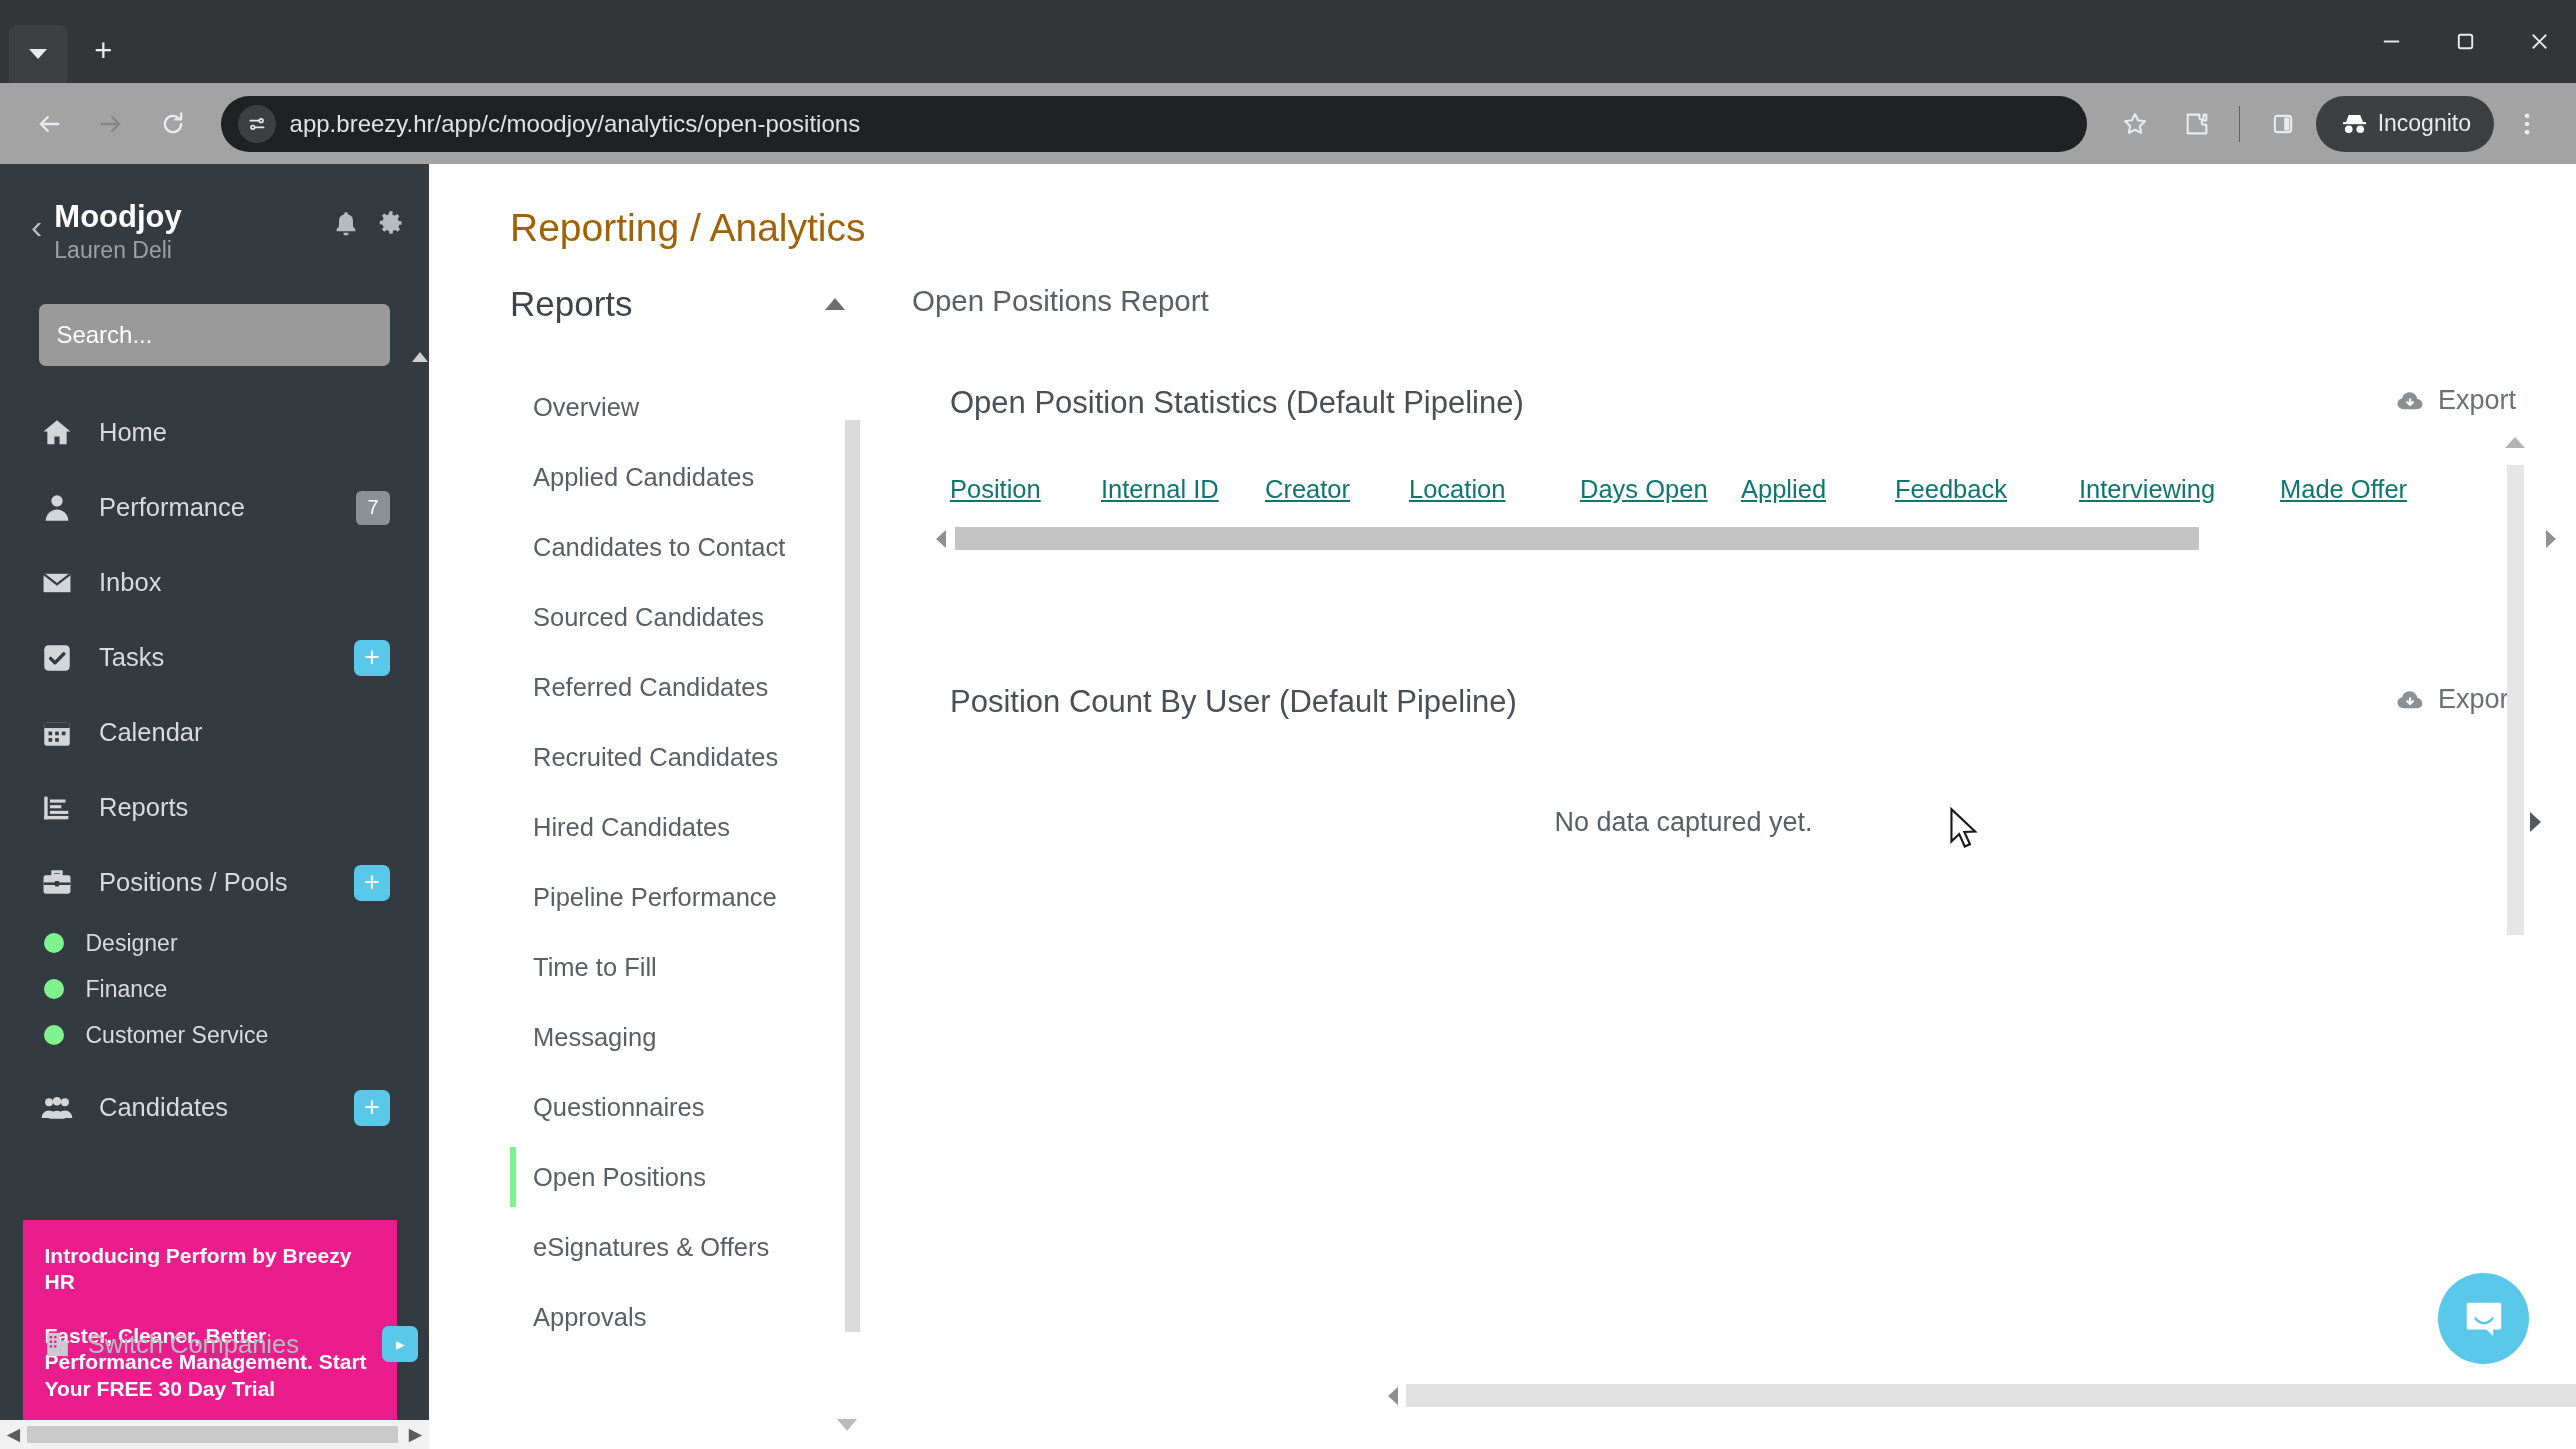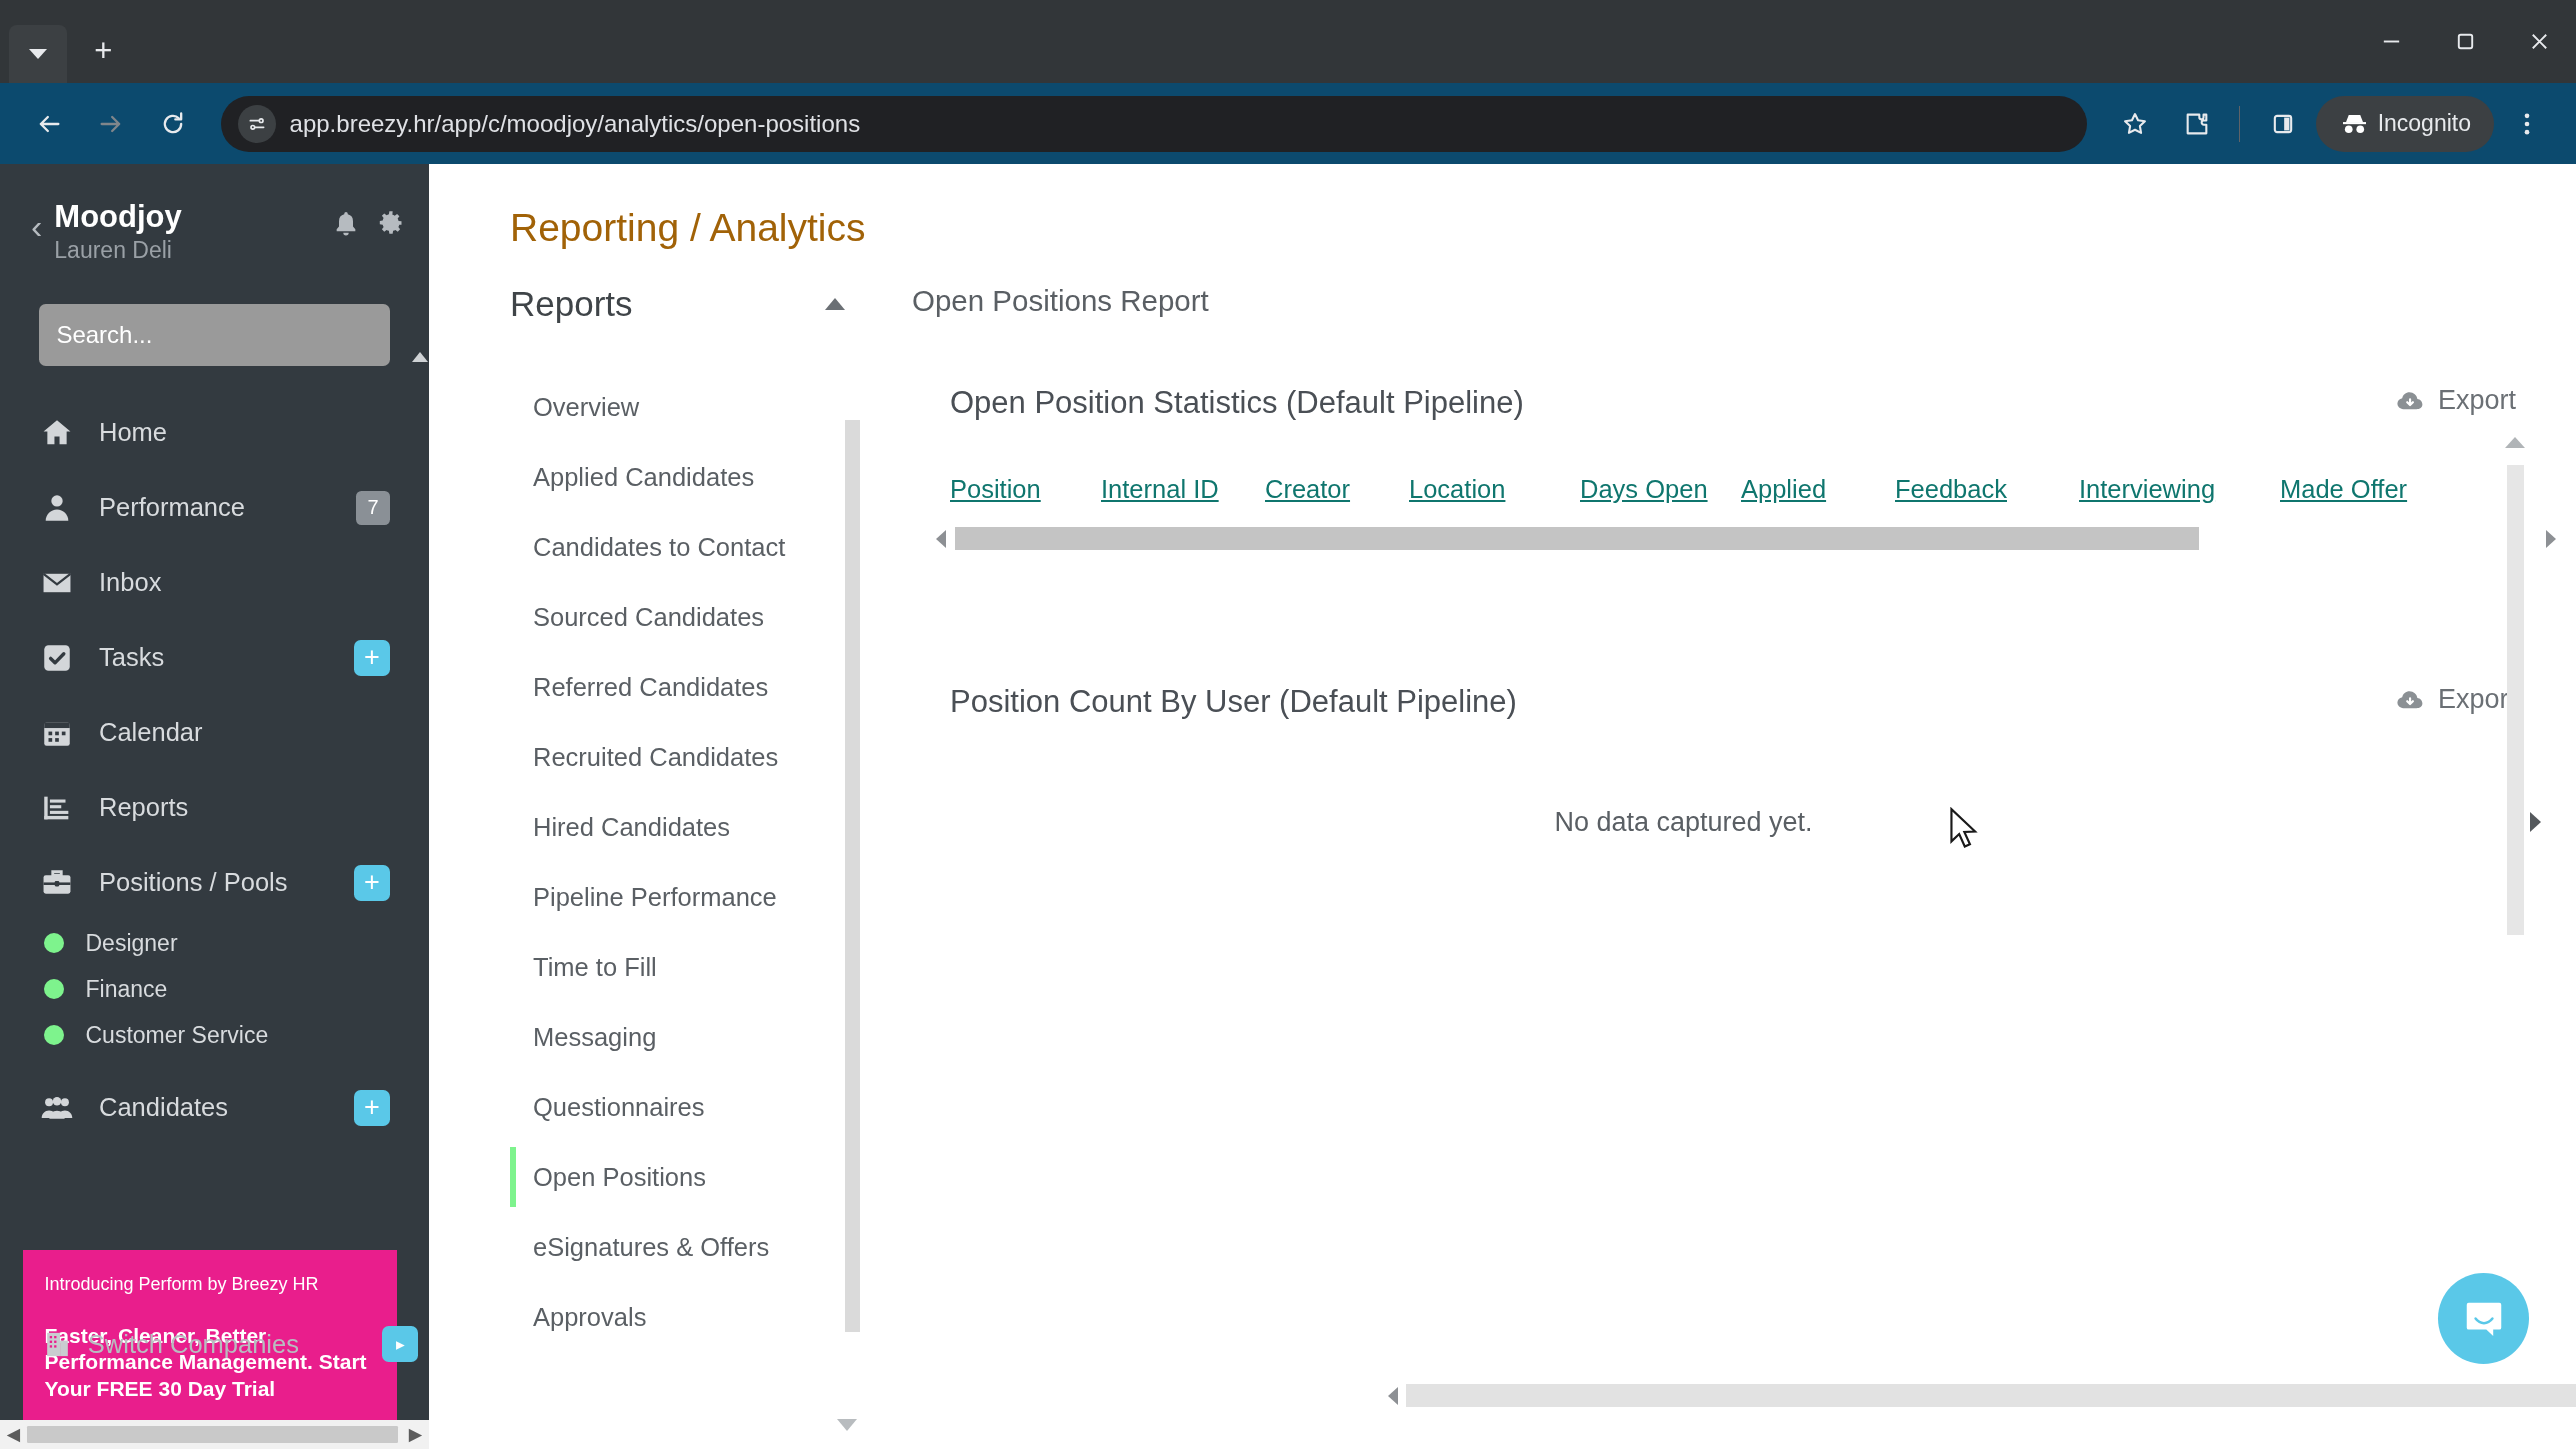--- a/index.html
+++ b/index.html
@@ -39,21 +39,21 @@
   .tab-favicon svg { width: 17.4px; height: 17.4px; }
   .tab-title { color: #e8eaed; font-size: 23px; white-space: nowrap; overflow: hidden; flex: 1; }
   .tab-close { color: #e8eaed; font-size: 25.5px; line-height: 1; width: 34px; text-align:center; }
   .tab-new { color: #e8eaed; font-size: 31px; line-height: 1; width: 64px; text-align: center; padding-bottom: 17.4px; font-weight: 300;}
 
   .winbtns { position: absolute; right: 0; top: 0; height: 83px; display: flex; align-items: center; }
   .winbtn { width: 74px; height: 83px; display:flex; align-items:center; justify-content:center; color:#e8eaed; }
   .winbtn svg { width: 23px; height: 23px; }
 
   .toolbar {
-    height: 81px; background: #0c4a6e; display: flex; align-items: center;
+    height: 81px; background: #a3a3a3; display: flex; align-items: center;
     padding: 0 20px; gap: 4px; flex: none;
   }
   .tb-icon { width: 58px; height: 58px; display:flex; align-items:center; justify-content:center; color:#e8eaed; flex:none;}
   .tb-icon svg { width: 28px; height: 28px; }
   .omnibox {
     flex: 1; height: 56px; background: #202124; border-radius: 29.5px;
     display: flex; align-items: center; padding: 0 17.4px; margin: 0 14.8px;
     min-width: 0;
   }
   .omni-lock { width: 38px; height: 38px; background:#3c4043; border-radius:50%; display:flex; align-items:center; justify-content:center; margin-right: 13.4px; flex:none;}
@@ -107,21 +107,21 @@
   .ln-sub {
     display: flex; align-items: center; height: 46px; padding-left: 44px; gap: 21.5px;
   }
   .dot-green { width: 20px; height: 20px; border-radius: 50%; background: #7ef38d; flex:none;}
   .ln-sublabel { font-size: 23px; color: #d8dbde; }
 
   .promo {
     position: absolute; left: 23px; right: 32px; bottom: 24px;
     background: #e91e8c; padding: 23px 20px 23px 21.5px; color: #fff;
   }
-  .promo-title { font-size: 18px; font-weight: normal; line-height: 1.26; }
+  .promo-title { font-size: 21px; font-weight: bold; line-height: 1.26; }
   .promo-body { font-size: 21px; font-weight: bold; line-height: 1.26; margin-top: 27px; }
 
   .switch-co {
     position: absolute; left: 23px; right: 10.7px; bottom: 87px;
     display: flex; align-items: center; gap: 14.8px; padding-left: 19px;
   }
   .switch-co svg { width: 31px; height: 31px; fill: #c9ccd0; flex:none;}
   .switch-co-label { font-size: 25.5px; color: #b8bcc0; flex: 1; white-space: nowrap; }
   .switch-arrow {
     width: 36px; height: 36px; border-radius: 6.7px; background: #5ac8e8; color:#fff;

